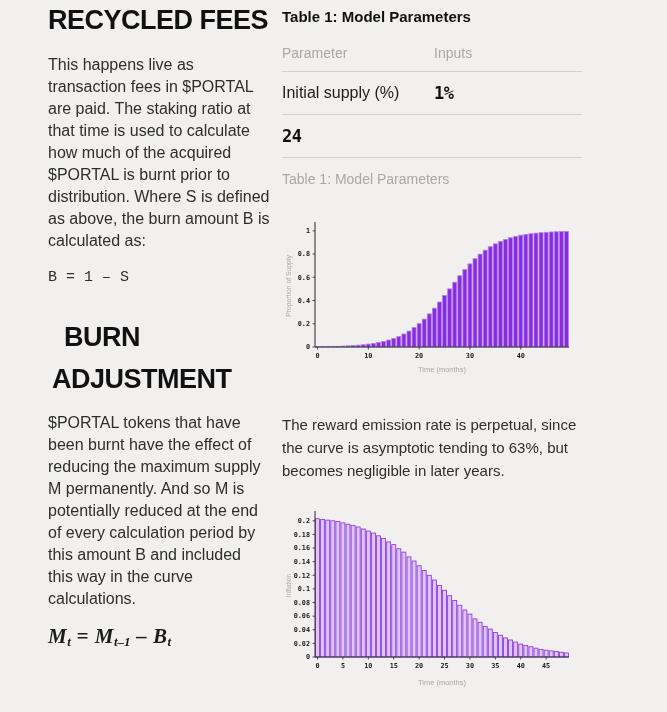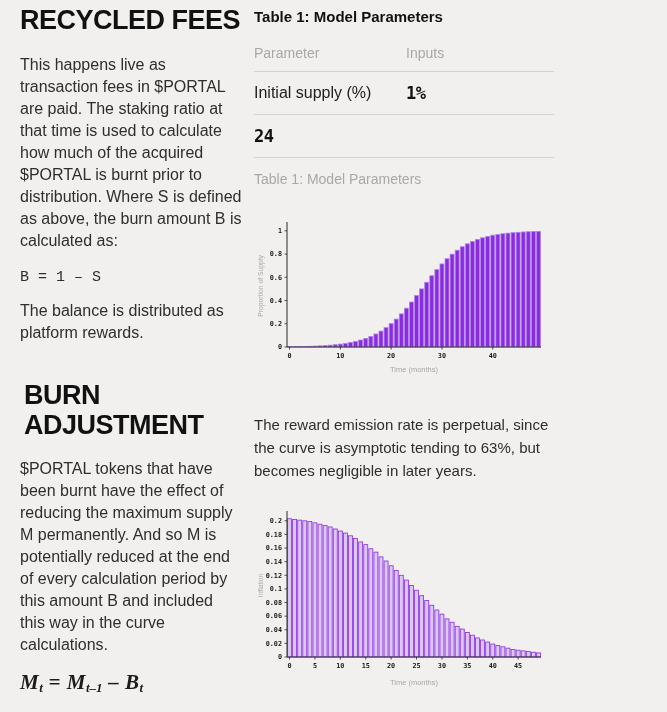--- a/index.html
+++ b/index.html
@@ -3,21 +3,21 @@
 <meta charset="utf-8">
 <style>
   html,body{margin:0;padding:0;}
   body{
     width:667px;height:712px;overflow:hidden;
     background:#f1f0ee;
     font-family:"Liberation Sans",sans-serif;
     color:#2b2b2b;
     -webkit-font-smoothing:antialiased;
   }
-  .page{display:flex;width:554px;height:712px;}
+  .page{display:flex;width:554px;height:712px;padding-left:28px;}
   .col-left{width:318px;padding:0 0 0 20px;box-sizing:content-box;}
   .col-right{width:302px;margin-left:12px;}
   h1.display{
     font-size:27px;line-height:28px;font-weight:900;color:#111;
     letter-spacing:-0.5px;margin:6px 0 0 0;
   }
   .para{font-size:16px;line-height:22px;color:#2e2e2e;margin:20px 0 0 0;}
   .formula-plain{font-size:15px;color:#2e2e2e;margin:17px 0 0 0;font-family:Liberation Mono, monospace;}
   .h2-block{margin-top:38px;}
   .formula-math{
@@ -50,23 +50,22 @@
 </style>
 </head>
 <body>
 
 <div class="page">
 
   <div class="col-left">
     <h1 class="display">RECYCLED FEES</h1>
     <p class="para">This happens live as transaction fees in $PORTAL are paid. The staking ratio at that time is used to calculate how much of the acquired $PORTAL is burnt prior to distribution. Where S is defined as above, the burn amount B is calculated as:</p>
     <p class="formula-plain">B = 1 – S</p>
-    <p class="para" style="margin-top:14px">The balance is distributed as platform rewards.</p>
     <div class="h2-block">
-      <h1 class="display" style="margin:4px;line-height:26px">BURN</h1>
+      <h1 class="display" style="margin:16px;line-height:26px">BURN</h1>
       <h1 class="display" style="margin:4px;line-height:26px">ADJUSTMENT</h1>
     </div>
     <p class="para">$PORTAL tokens that have been burnt have the effect of reducing the maximum supply M permanently. And so M is potentially reduced at the end of every calculation period by this amount B and included this way in the curve calculations.</p>
     <p class="formula-math"><span>M</span><sub>t</sub><span> = </span><span>M</span><sub>t–1</sub><span> – </span><span>B</span><sub>t</sub></p>
   </div>
 
   <div class="col-right">
     <div class="tbl-title">Table 1: Model Parameters</div>
 
     <div class="tbl-head">

